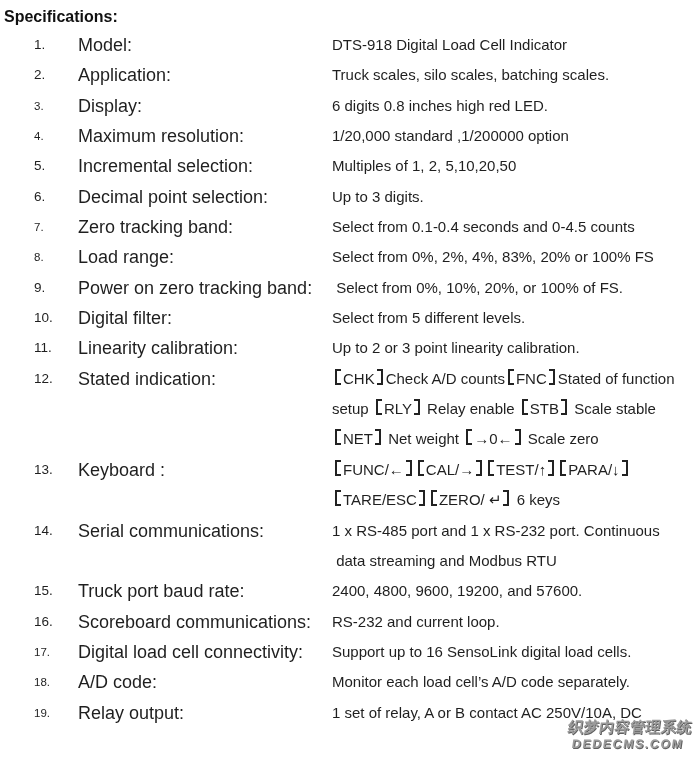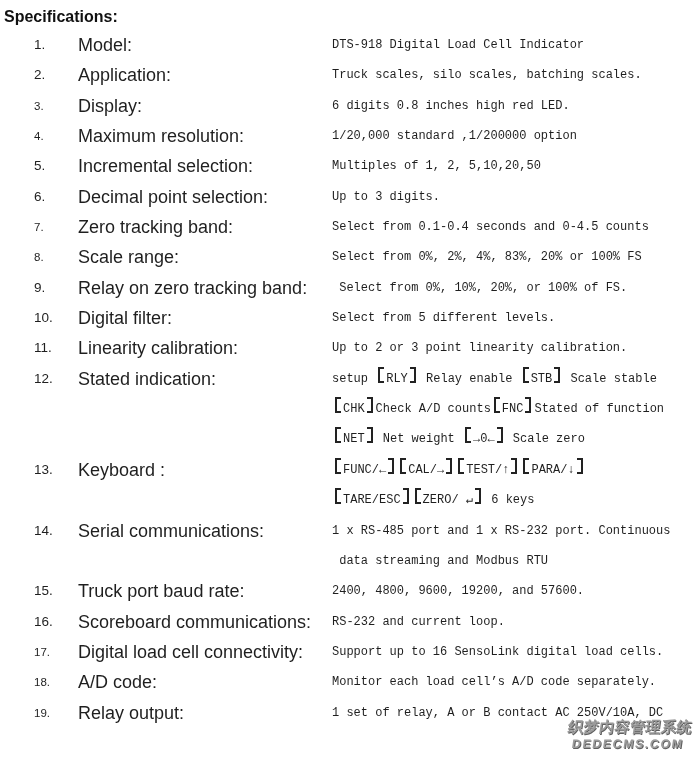--- a/index.html
+++ b/index.html
@@ -17,21 +17,21 @@
   .row{
     display:grid;
     grid-template-columns:44px 254px 1fr;
     padding-left:34px;
     align-items:start;
   }
   .num{font-size:13.5px;line-height:30.35px;}
   .num.small{font-size:11.5px;}
   .label{font-size:18px;line-height:30.35px;white-space:pre;}
   .value{min-width:0;}
-  .vline{font-size:12px;line-height:30.35px;white-space:pre;font-family:Liberation Mono, monospace;}
+  .vline{font-size:15px;line-height:30.35px;white-space:pre;}
   
   .bk{
     display:inline-block;width:4px;height:12px;vertical-align:-1px;
     border-top:2px solid #222;border-bottom:2px solid #222;
   }
   .bk-l{border-left:2px solid #222;margin:0 2px 0 3px;}
   .bk-r{border-right:2px solid #222;margin:0 3px 0 2px;}
   .watermark{
     position:absolute;top:718px;right:2px;
     text-align:center;color:#9b9b9b;
@@ -91,28 +91,28 @@
       </div>
       <div class="row">
         <div class="num small">7.</div>
         <div class="label">Zero tracking band:</div>
         <div class="value">
           <div class="vline">Select from 0.1-0.4 seconds and 0-4.5 counts</div>
         </div>
       </div>
       <div class="row">
         <div class="num small">8.</div>
-        <div class="label">Scale range:</div>
+        <div class="label">Load range:</div>
         <div class="value">
           <div class="vline">Select from 0%, 2%, 4%, 83%, 20% or 100% FS</div>
         </div>
       </div>
       <div class="row">
         <div class="num">9.</div>
-        <div class="label">Relay on zero tracking band:</div>
+        <div class="label">Power on zero tracking band:</div>
         <div class="value">
           <div class="vline"> Select from 0%, 10%, 20%, or 100% of FS.</div>
         </div>
       </div>
       <div class="row">
         <div class="num">10.</div>
         <div class="label">Digital filter:</div>
         <div class="value">
           <div class="vline">Select from 5 different levels.</div>
         </div>
@@ -121,22 +121,22 @@
         <div class="num">11.</div>
         <div class="label">Linearity calibration:</div>
         <div class="value">
           <div class="vline">Up to 2 or 3 point linearity calibration.</div>
         </div>
       </div>
       <div class="row">
         <div class="num">12.</div>
         <div class="label">Stated indication:</div>
         <div class="value">
+          <div class="vline"><span class="bk bk-l"></span>CHK<span class="bk bk-r"></span>Check A/D counts<span class="bk bk-l"></span>FNC<span class="bk bk-r"></span>Stated of function</div>
           <div class="vline">setup <span class="bk bk-l"></span>RLY<span class="bk bk-r"></span> Relay enable <span class="bk bk-l"></span>STB<span class="bk bk-r"></span> Scale stable</div>
-          <div class="vline"><span class="bk bk-l"></span>CHK<span class="bk bk-r"></span>Check A/D counts<span class="bk bk-l"></span>FNC<span class="bk bk-r"></span>Stated of function</div>
           <div class="vline"><span class="bk bk-l"></span>NET<span class="bk bk-r"></span> Net weight <span class="bk bk-l"></span>→0←<span class="bk bk-r"></span> Scale zero</div>
         </div>
       </div>
       <div class="row">
         <div class="num">13.</div>
         <div class="label">Keyboard :</div>
         <div class="value">
           <div class="vline"><span class="bk bk-l"></span>FUNC/←<span class="bk bk-r"></span><span class="bk bk-l"></span>CAL/→<span class="bk bk-r"></span><span class="bk bk-l"></span>TEST/↑<span class="bk bk-r"></span><span class="bk bk-l"></span>PARA/↓<span class="bk bk-r"></span></div>
           <div class="vline"><span class="bk bk-l"></span>TARE/ESC<span class="bk bk-r"></span><span class="bk bk-l"></span>ZERO/ ↵<span class="bk bk-r"></span> 6 keys</div>
         </div>

